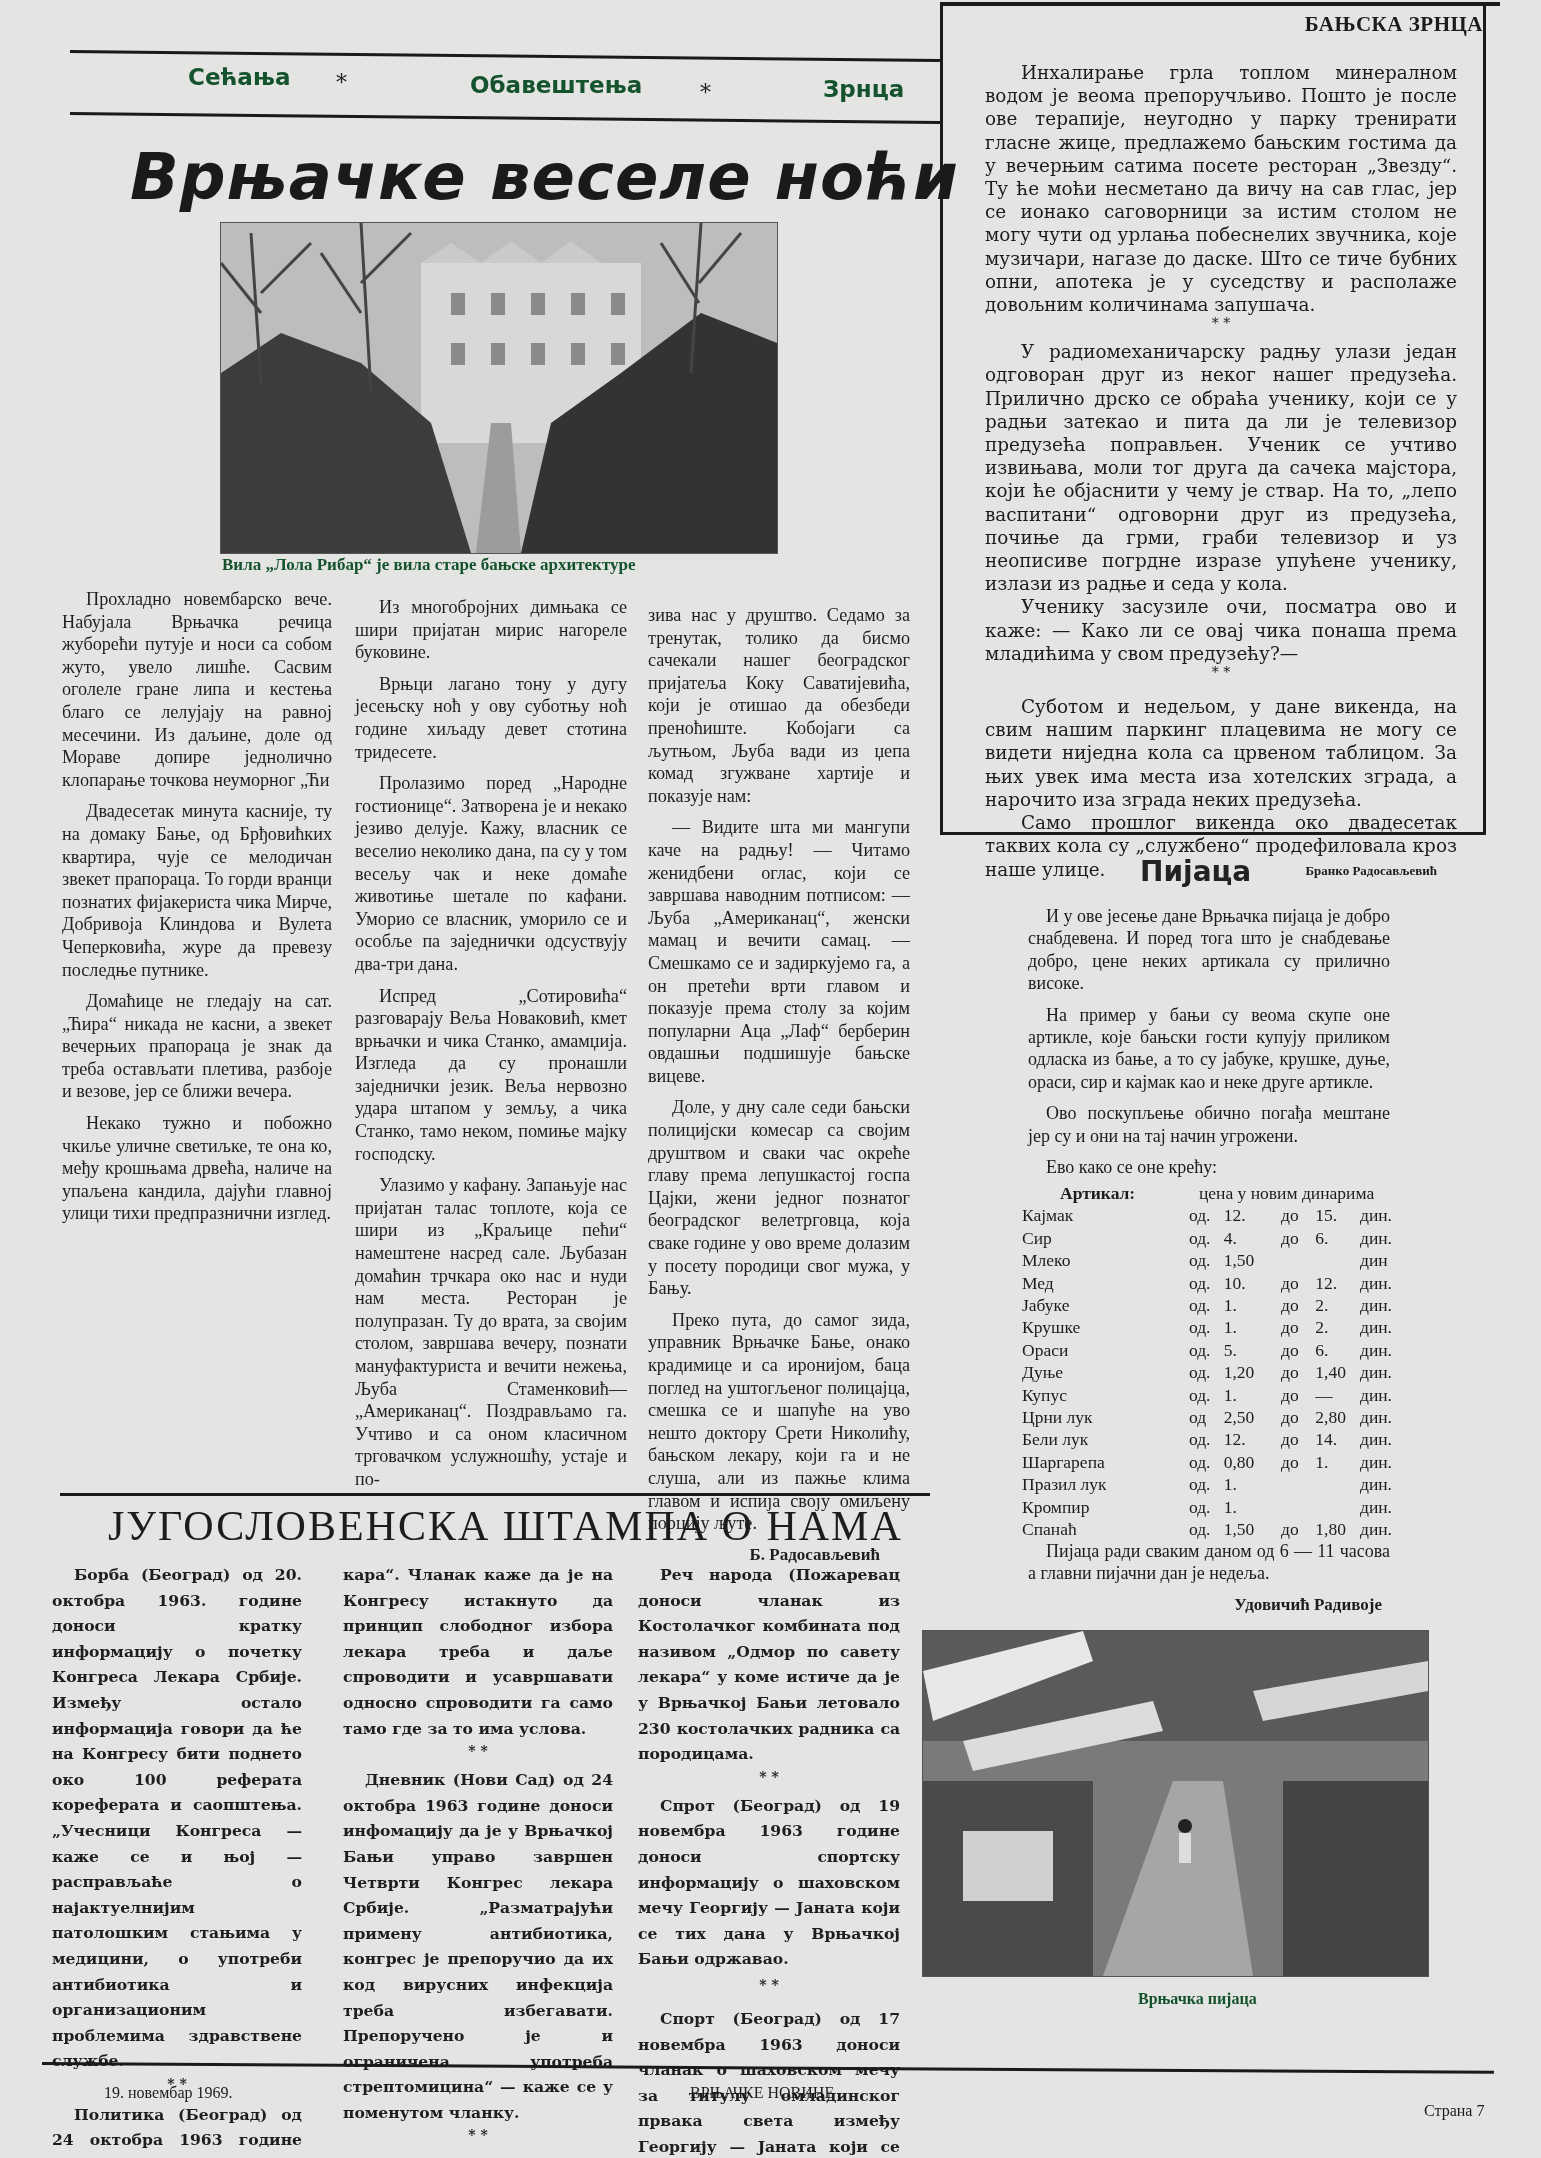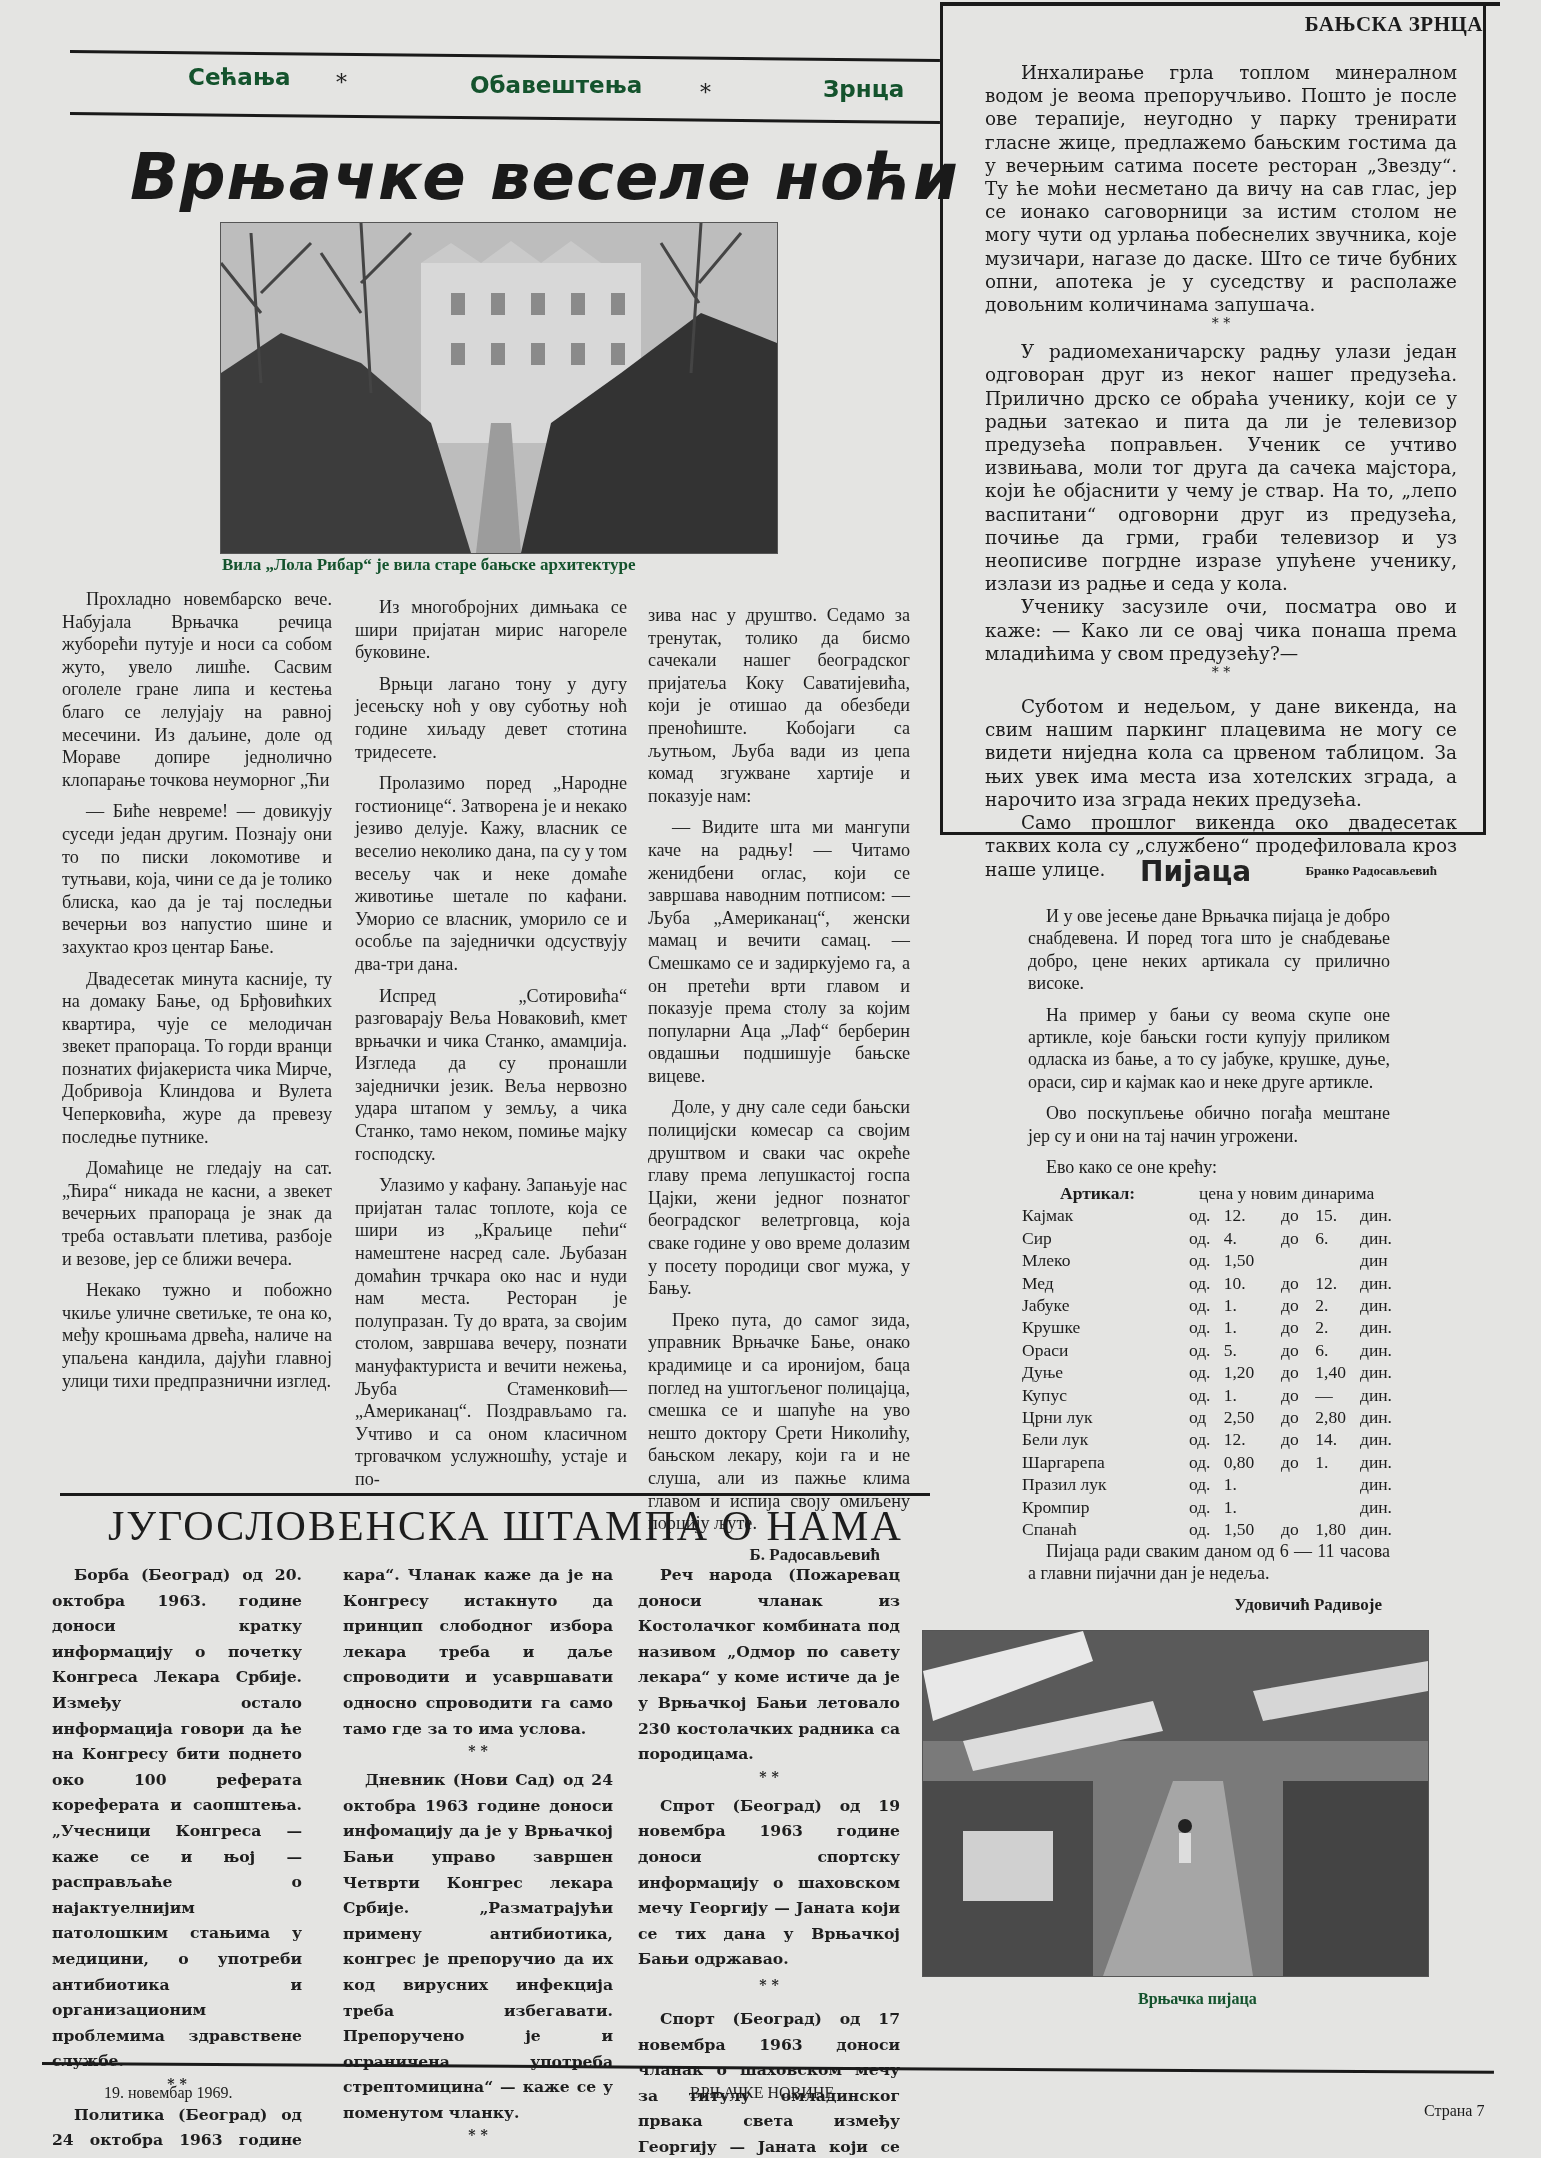--- a/index.html
+++ b/index.html
@@ -91,21 +91,20 @@
       <path d="M40 160 L30 10 M40 90 L0 40 M40 70 L90 20"></path>
       <path d="M150 170 L140 0 M140 60 L190 10 M140 90 L100 30"></path>
       <path d="M470 150 L480 0 M478 60 L520 10 M478 80 L440 20"></path>
     </g>
   </svg>
 </div>
 <div class="abs caption" style="left:222px;top:555px;">Вила „Лола Рибар“ је вила старе бањске архитектуре</div>
 
 <div class="col" style="left:62px;top:588px;width:270px;">
   <p>Прохладно новембарско вече. Набујала Врњачка речица жуборећи путује и носи са собом жуто, увело лишће. Сасвим оголеле гране липа и кестења благо се лелујају на равној месечини. Из даљине, доле од Мораве допире једнолично клопарање точкова неуморног „Ћи</p>
-  <p>— Биће невреме! — довикују суседи један другим. Познају они то по писки локомотиве и тутњави, која, чини се да је толико блиска, као да је тај последњи вечерњи воз напустио шине и захуктао кроз центар Бање.</p>
   <p>Двадесетак минута касније, ту на домаку Бање, од Брђовићких квартира, чује се мелодичан звекет прапораца. То горди вранци познатих фијакериста чика Мирче, Добривоја Клиндова и Вулета Чеперковића, журе да превезу последње путнике.</p>
   <p>Домаћице не гледају на сат. „Ћира“ никада не касни, а звекет вечерњих прапораца је знак да треба остављати плетива, разбоје и везове, јер се ближи вечера.</p>
   <p>Некако тужно и побожно чкиље уличне светиљке, те она ко, међу крошњама дрвећа, наличе на упаљена кандила, дајући главној улици тихи предпразнични изглед.</p>
 </div>
 
 <div class="col" style="left:355px;top:596px;width:272px;">
   <p>Из многобројних димњака се шири пријатан мирис нагореле буковине.</p>
   <p>Врњци лагано тону у дугу јесењску ноћ у ову суботњу ноћ године хиљаду девет стотина тридесете.</p>
   <p>Пролазимо поред „Народне гостионице“. Затворена је и некако језиво делује. Кажу, власник се веселио неколико дана, па су у том весељу чак и неке домаће животиње шетале по кафани. Уморио се власник, уморило се и особље па заједнички одсуствују два-три дана.</p>
   <p>Испред „Сотировића“ разговарају Веља Новаковић, кмет врњачки и чика Станко, амамџија. Изгледа да су пронашли заједнички језик. Веља нервозно удара штапом у земљу, а чика Станко, тамо неком, помиње мајку господску.</p>

